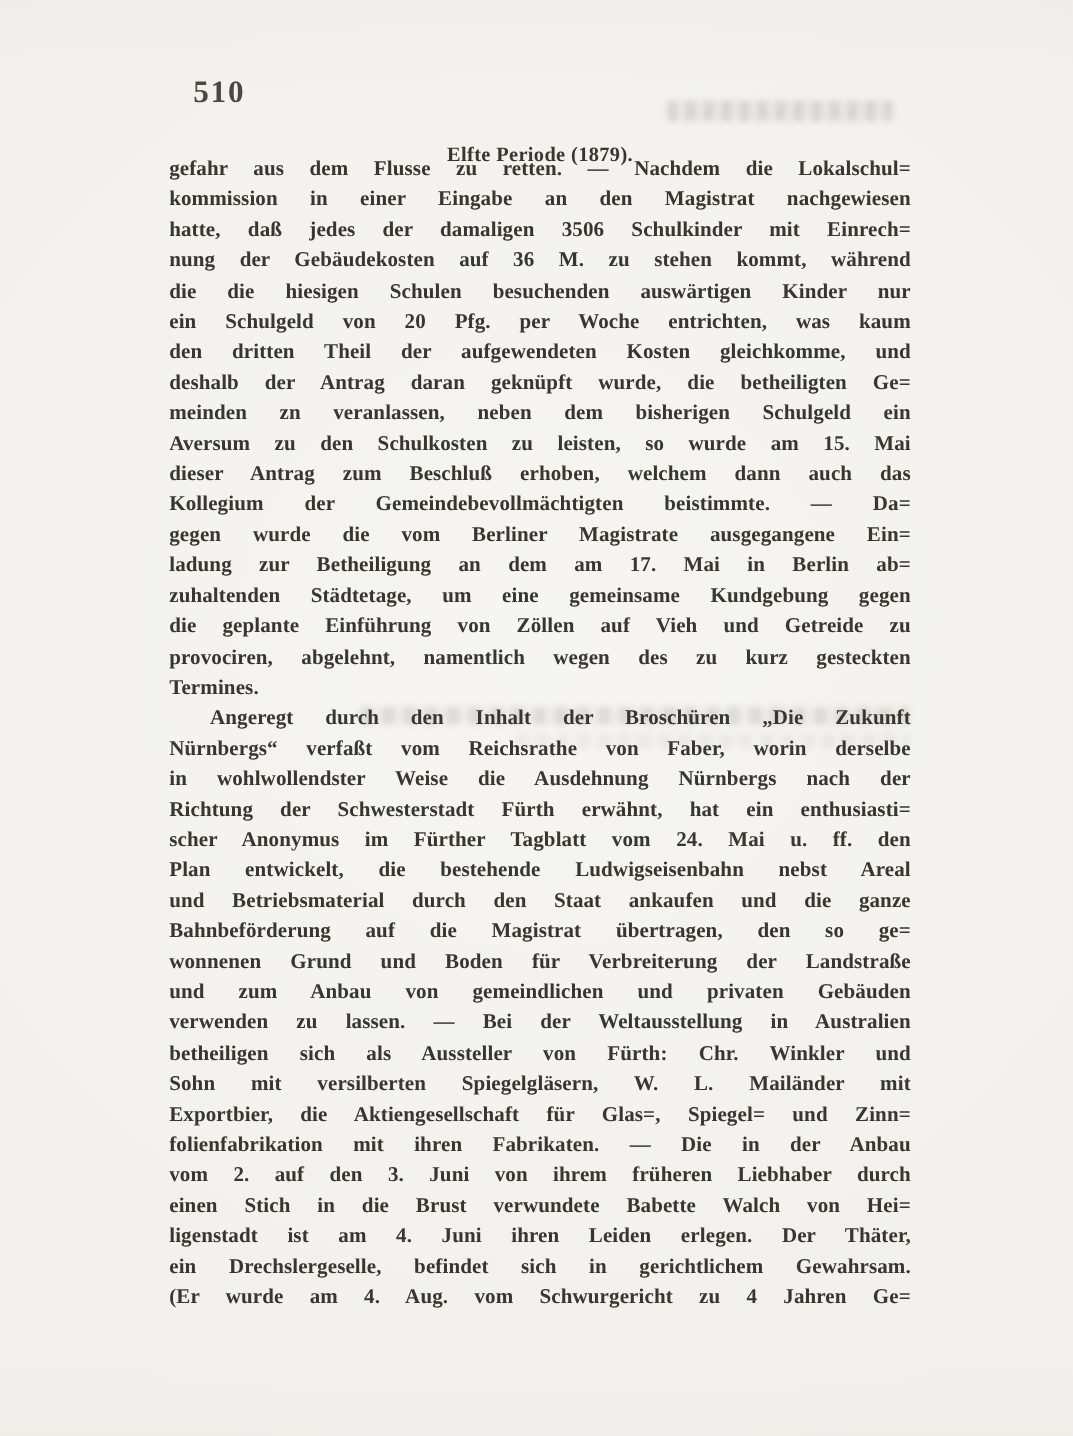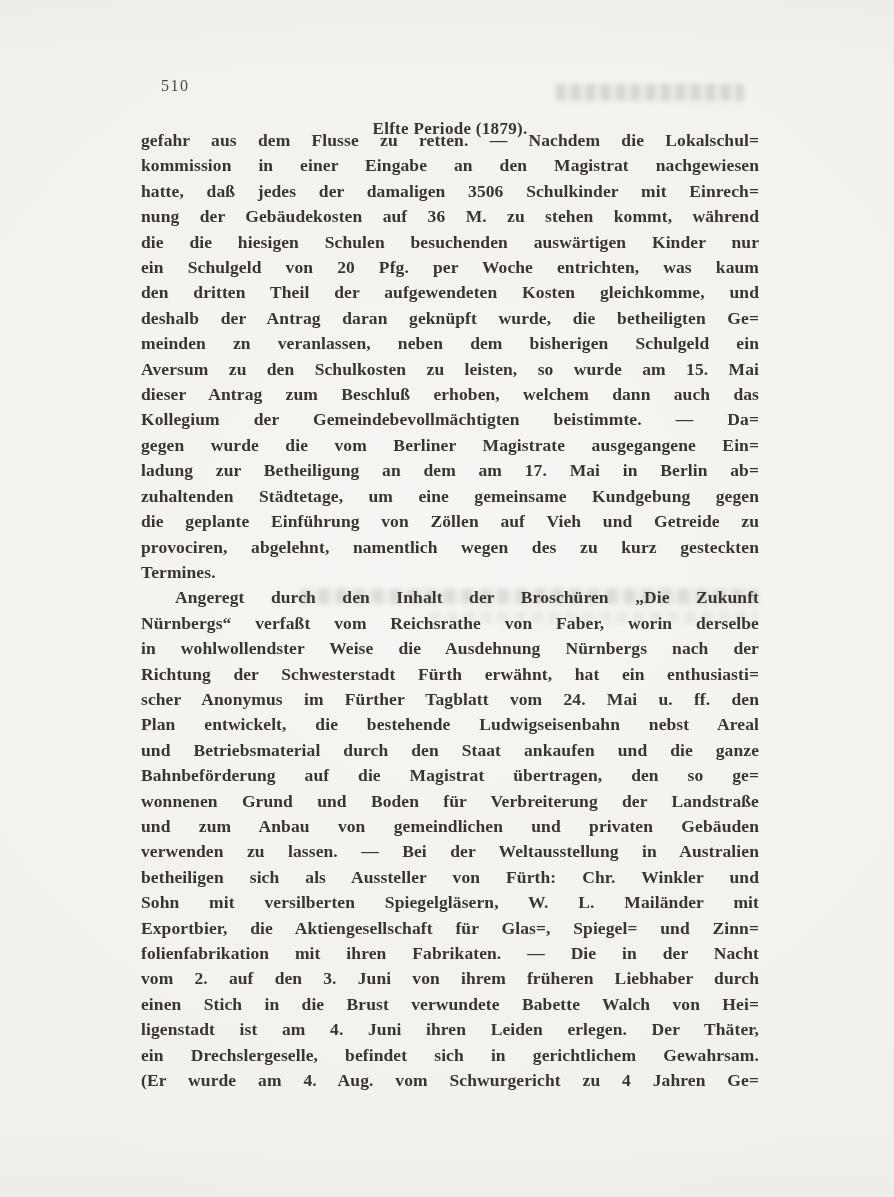--- a/index.html
+++ b/index.html
@@ -23,25 +23,25 @@
   .scan-page {
     position: absolute;
     inset: 0;
     background:
       radial-gradient(ellipse 120% 90% at 50% 45%, rgba(255,255,255,0.35), rgba(255,255,255,0) 70%),
       linear-gradient(180deg, rgba(227,225,219,0.25) 0%, rgba(241,240,236,0) 6%, rgba(241,240,236,0) 94%, rgba(229,227,221,0.25) 100%);
   }
   .page-number {
     position: absolute;
     left: 161px;
-    top: 77px;
-    font-size: 16px;
+    top: 62px;
+    font-size: 26px;
     letter-spacing: 1.5px;
     color: var(--ink_light);
-    font-weight: normal;
+    font-weight: bold;
   }
   .running-head {
     position: absolute;
     left: 141px;
     width: 618px;
     top: 79px;
     text-align: center;
     font-size: 17px;
     font-weight: bold;
     color: var(--ink);
@@ -147,21 +147,21 @@
       <div class="line">scher Anonymus im Fürther Tagblatt vom 24. Mai u. ff. den</div>
       <div class="line">Plan entwickelt, die bestehende Ludwigseisenbahn nebst Areal</div>
       <div class="line">und Betriebsmaterial durch den Staat ankaufen und die ganze</div>
       <div class="line">Bahnbeförderung auf die Magistrat übertragen, den so ge=</div>
       <div class="line">wonnenen Grund und Boden für Verbreiterung der Landstraße</div>
       <div class="line">und zum Anbau von gemeindlichen und privaten Gebäuden</div>
       <div class="line">verwenden zu lassen. — Bei der Weltausstellung in Australien</div>
       <div class="line">betheiligen sich als Aussteller von Fürth: Chr. Winkler und</div>
       <div class="line">Sohn mit versilberten Spiegelgläsern, W. L. Mailänder mit</div>
       <div class="line">Exportbier, die Aktiengesellschaft für Glas=, Spiegel= und Zinn=</div>
-      <div class="line">folienfabrikation mit ihren Fabrikaten. — Die in der Nacht</div>
+      <div class="line">folienfabrikation mit ihren Fabrikaten. — Die in der Anbau</div>
       <div class="line">vom 2. auf den 3. Juni von ihrem früheren Liebhaber durch</div>
       <div class="line">einen Stich in die Brust verwundete Babette Walch von Hei=</div>
       <div class="line">ligenstadt ist am 4. Juni ihren Leiden erlegen. Der Thäter,</div>
       <div class="line">ein Drechslergeselle, befindet sich in gerichtlichem Gewahrsam.</div>
       <div class="line">(Er wurde am 4. Aug. vom Schwurgericht zu 4 Jahren Ge=</div>
     </div>
 
 </div>
 
 </body></html>

